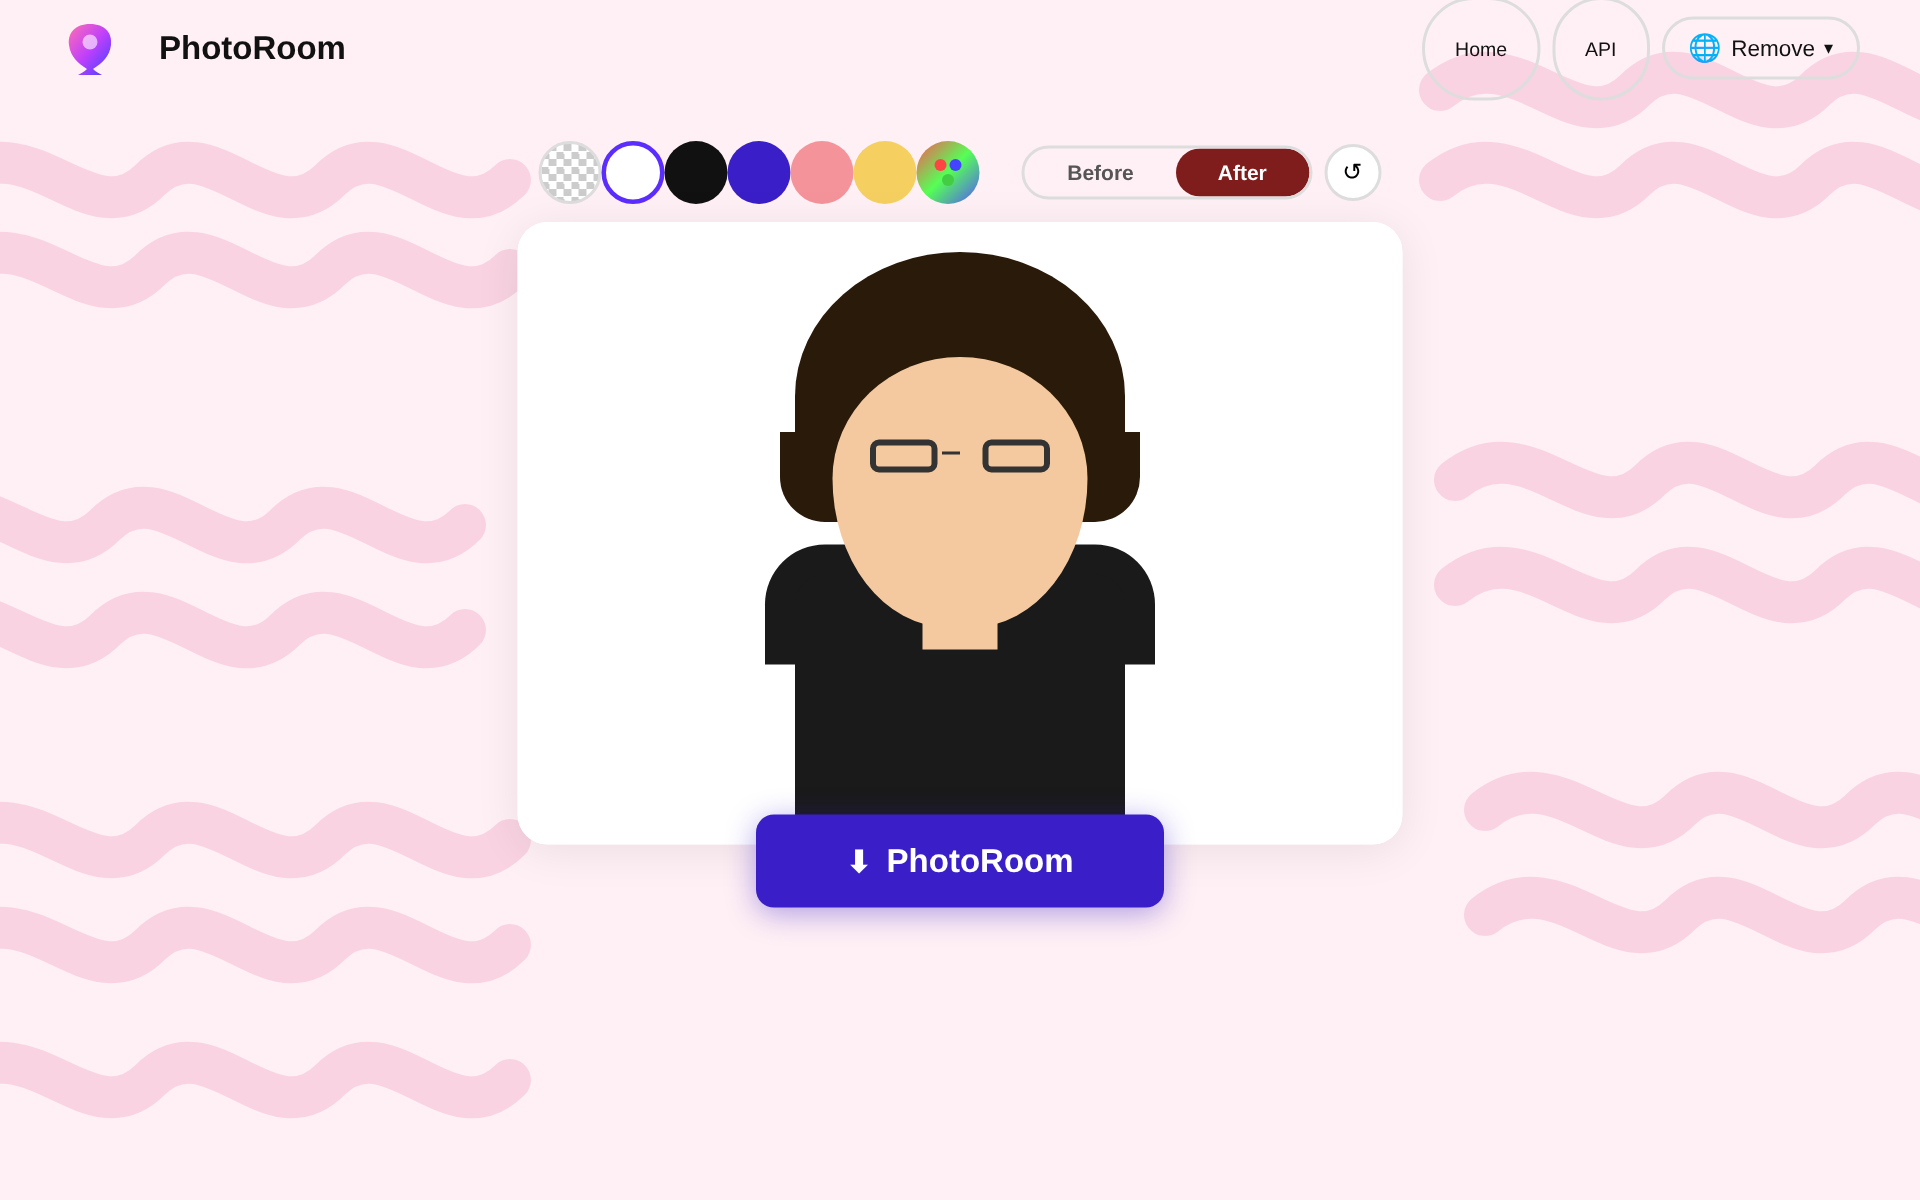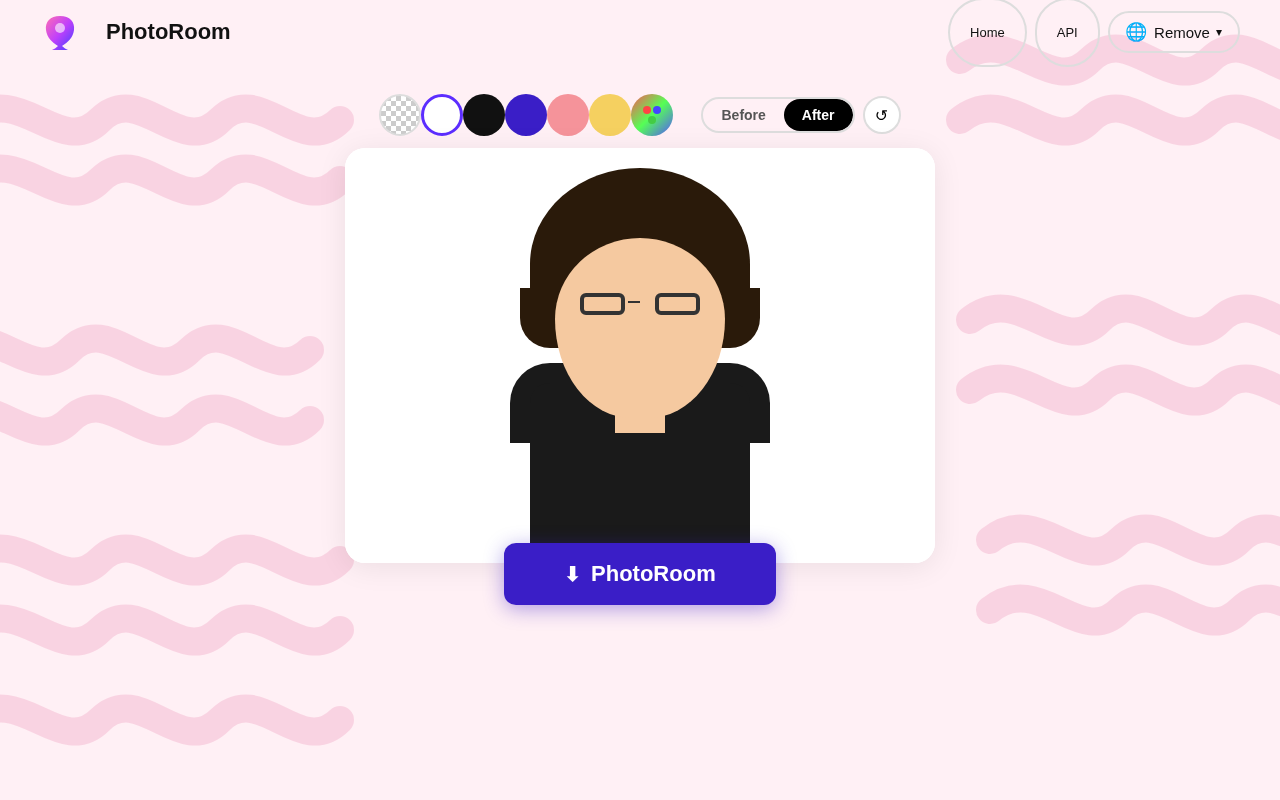--- a/index.html
+++ b/index.html
@@ -147,31 +147,31 @@
       display: flex;
       align-items: center;
       gap: 0;
       border: 2px solid #ddd;
       border-radius: 999px;
       overflow: hidden;
       margin-left: 24px;
     }
 
     .toggle-btn {
-      padding: 8px 18px;
+      padding: 8px 28px;
       font-size: 14px;
       font-weight: 600;
       border: none;
       cursor: pointer;
       background: transparent;
       color: #555;
     }
 
     .toggle-btn.active {
-      background: #000000;
+      background: #7f1d1d;
       color: #fff;
       border-radius: 999px;
     }
 
     .reset-btn {
       width: 38px;
       height: 38px;
       border-radius: 50%;
       border: 2px solid #ddd;
       background: #fff;

